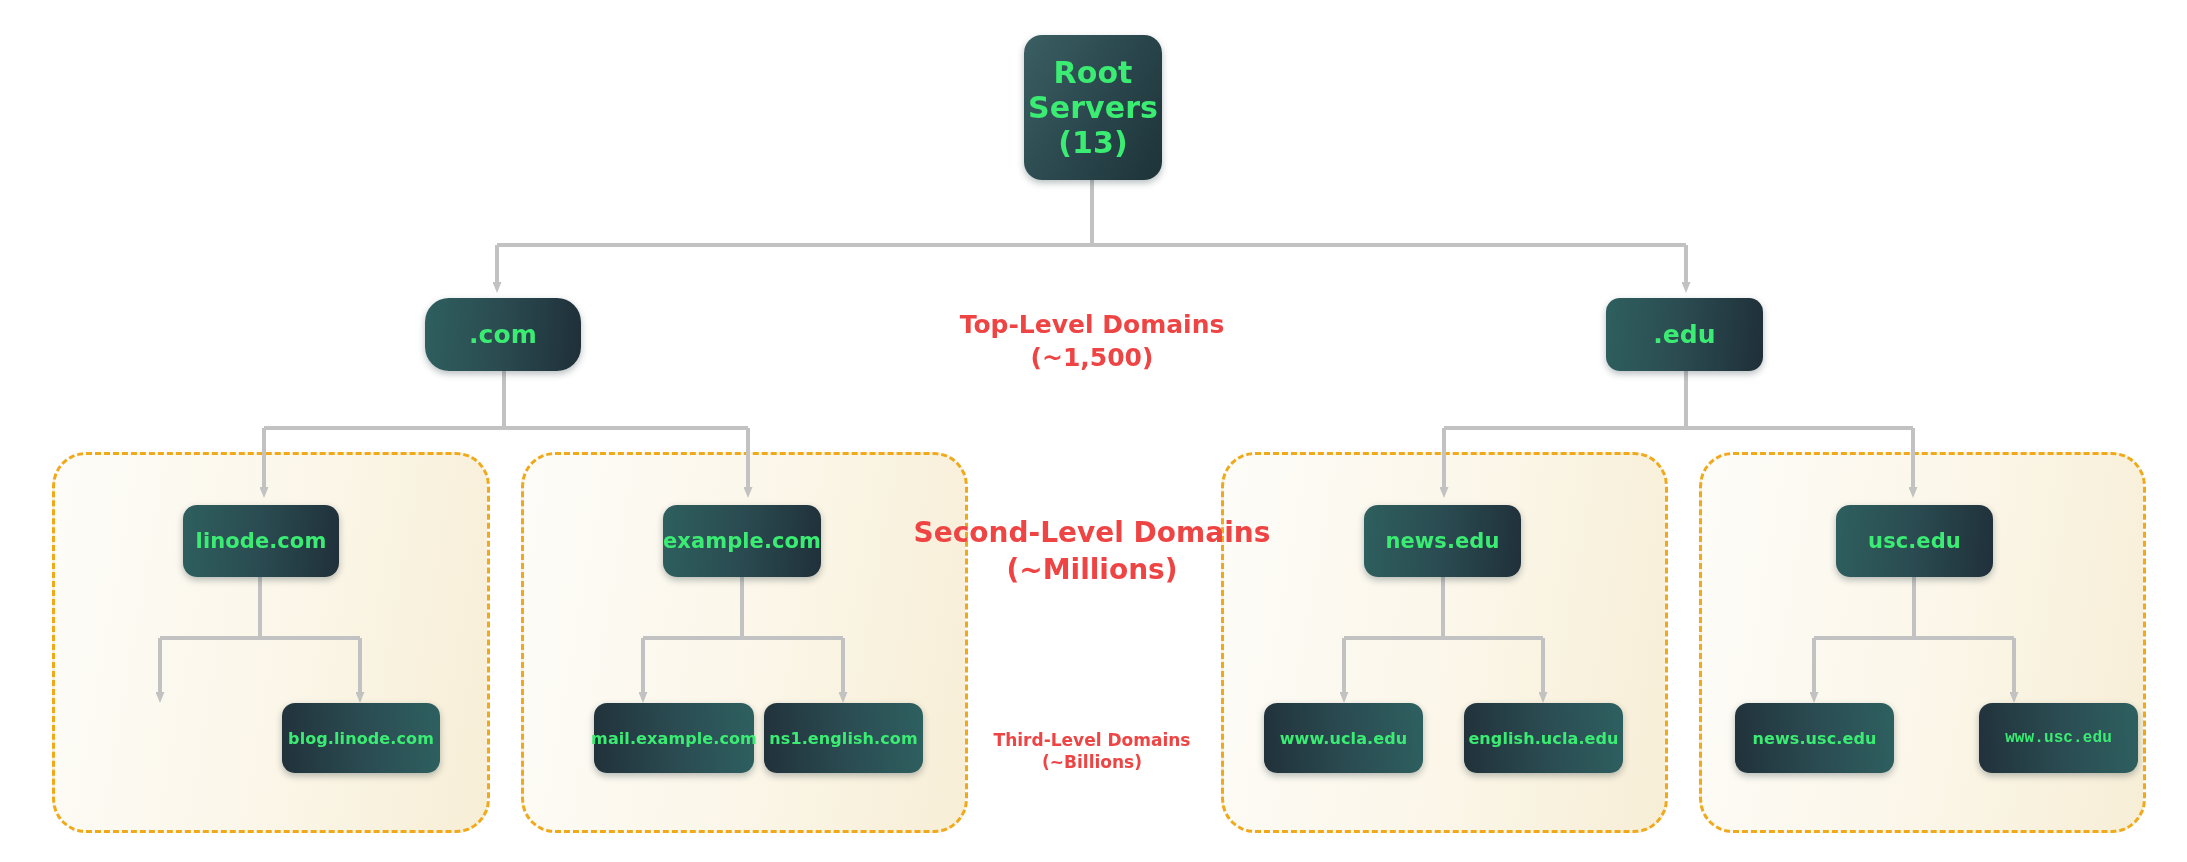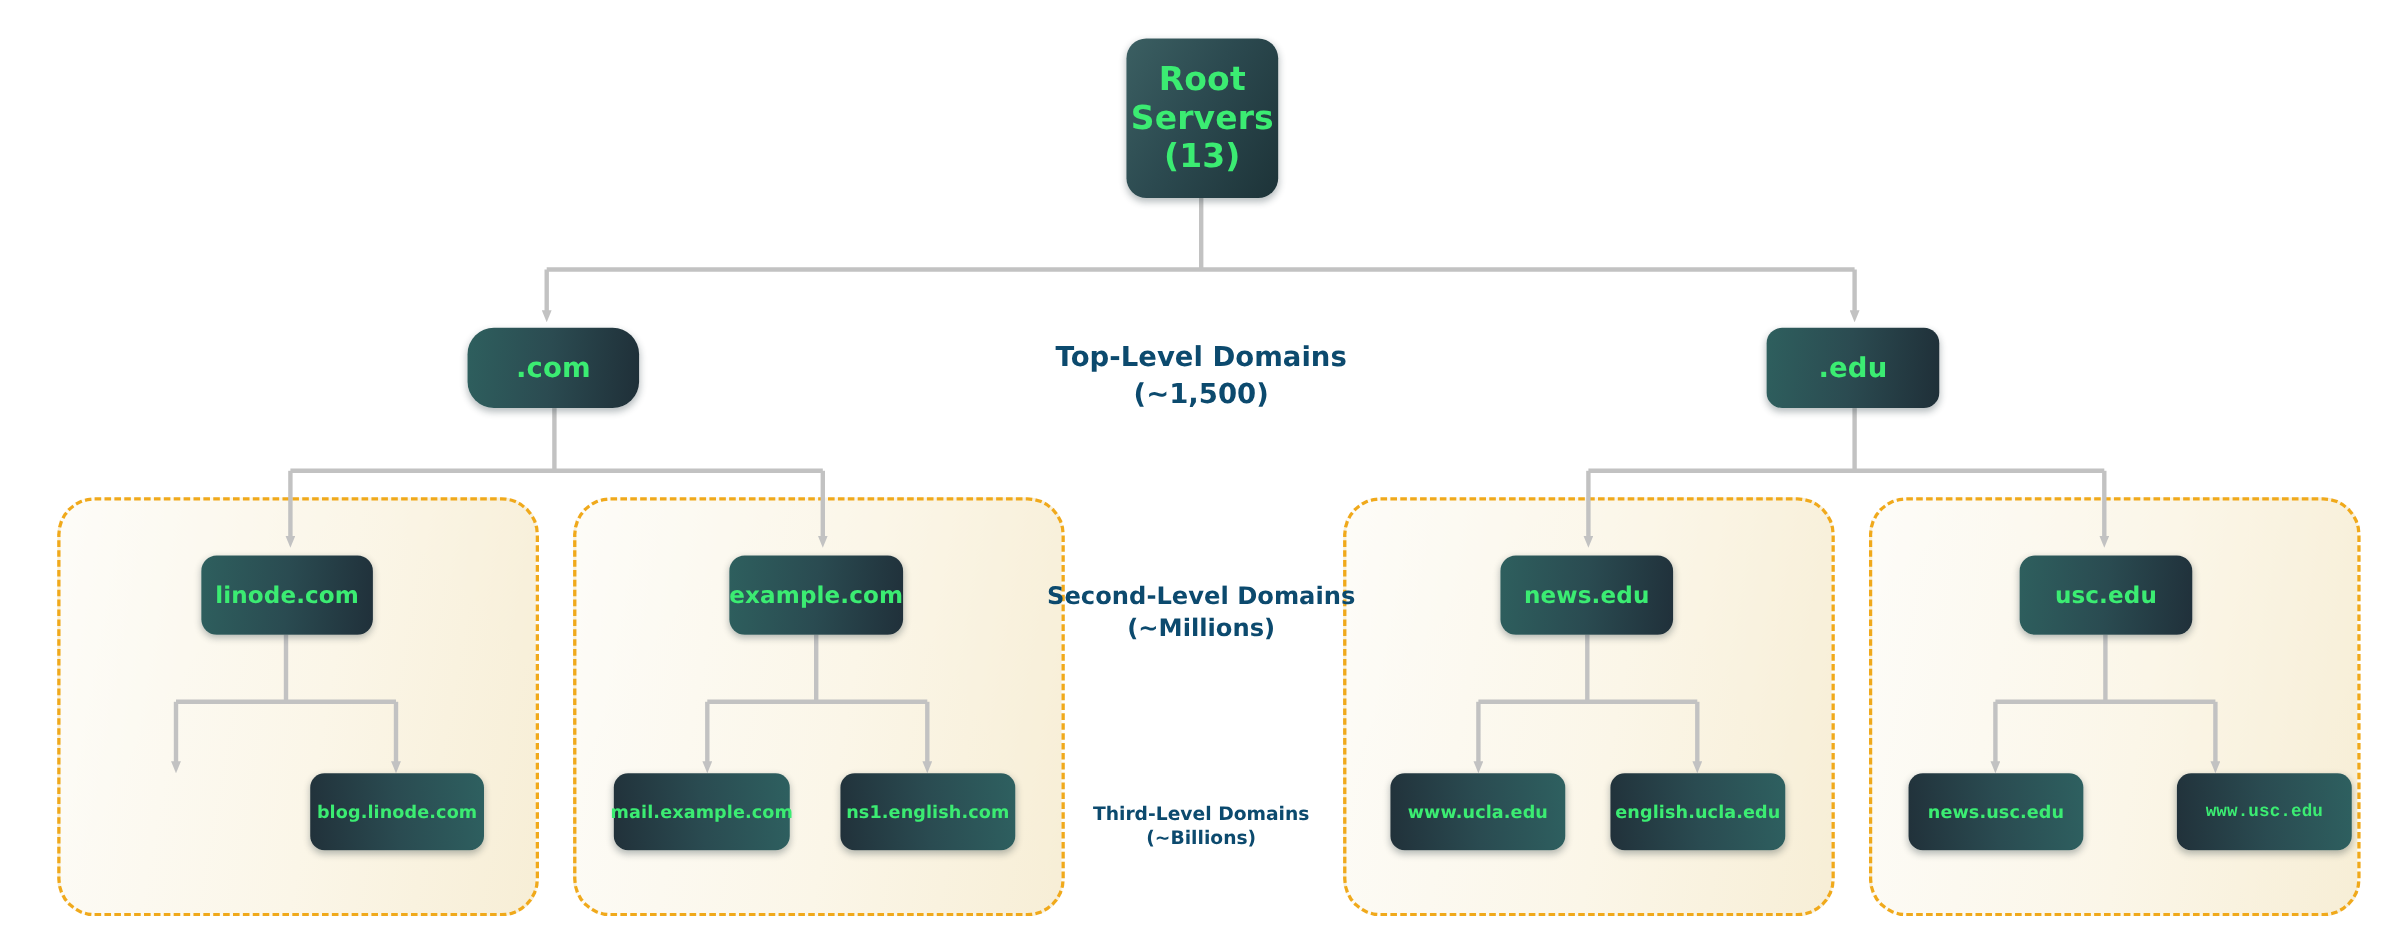--- a/index.html
+++ b/index.html
@@ -68,29 +68,29 @@
     font-size: 21px;
   }
   .node.leaf {
     background: linear-gradient(265deg, #2e6060 0%, #2a4b51 50%, #21313a 100%);
     font-size: 16px;
     border-radius: 13px;
   }
   
   .tier-label {
     position: absolute;
-    color: #0c4a6e;
+    color: #ef4444;
     font-weight: bold;
     text-align: center;
     line-height: 1.32;
     z-index: 2;
     white-space: pre-line;
   }
   .tier-label.big  { font-size: 25px; }
-  .tier-label.mid  { font-size: 22px; margin-top: 13px; }
+  .tier-label.mid  { font-size: 28px; }
   .tier-label.small{ font-size: 17px; margin-top: 12px; }
 </style>
 </head>
 <body>
 
 <div id="canvas">
 
   <div class="group-box" style="left:52px;  top:452px; width:432px; height:375px;"></div>
   <div class="group-box" style="left:521px; top:452px; width:441px; height:375px;"></div>
   <div class="group-box" style="left:1221px;top:452px; width:441px; height:375px;"></div>
@@ -147,21 +147,21 @@
 
   <div class="node tld" style="left:425px; top:298px; width:156px; height:73px;border-radius:24px;">.com</div>
   <div class="node tld" style="left:1606px; top:298px; width:157px; height:73px;">.edu</div>
 
   <div class="node sld" style="left:183px; top:505px; width:156px; height:72px;">linode.com</div>
   <div class="node sld" style="left:663px; top:505px; width:158px; height:72px;">example.com</div>
   <div class="node sld" style="left:1364px; top:505px; width:157px; height:72px;">news.edu</div>
   <div class="node sld" style="left:1836px; top:505px; width:157px; height:72px;">usc.edu</div>
 
   <div class="node leaf" style="left:282px; top:703px; width:158px; height:70px;">blog.linode.com</div>
-  <div class="node leaf" style="left:558px; top:703px; width:160px; height:70px;">mail.example.com</div>
+  <div class="node leaf" style="left:594px; top:703px; width:160px; height:70px;">mail.example.com</div>
   <div class="node leaf" style="left:764px; top:703px; width:159px; height:70px;">ns1.english.com</div>
   <div class="node leaf" style="left:1264px; top:703px; width:159px; height:70px;">www.ucla.edu</div>
   <div class="node leaf" style="left:1464px; top:703px; width:159px; height:70px;">english.ucla.edu</div>
   <div class="node leaf" style="left:1735px; top:703px; width:159px; height:70px;">news.usc.edu</div>
   <div class="node leaf" style="left:1979px; top:703px; width:159px; height:70px;font-family:Liberation Mono, monospace;">www.usc.edu</div>
 
   <div class="tier-label big" style="left:892px; top:308px; width:400px;">Top-Level Domains
 (~1,500)</div>
   <div class="tier-label mid" style="left:892px; top:515px; width:400px;">Second-Level Domains
 (~Millions)</div>

